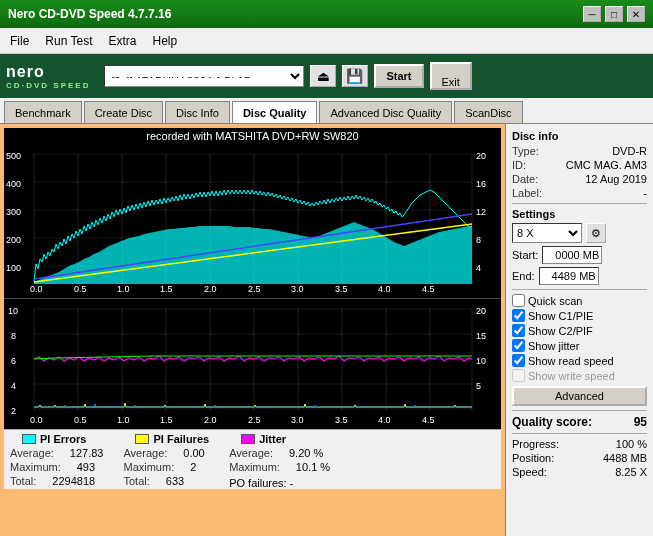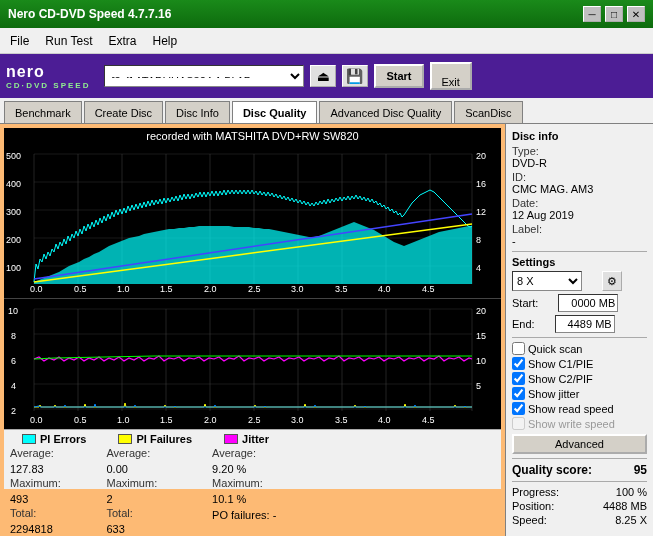--- a/index.html
+++ b/index.html
@@ -29,21 +29,21 @@
       display: flex;
       align-items: center;
       padding: 0 4px;
       border-bottom: 1px solid #ccc;
       gap: 4px;
     }
     .menubar-item { padding: 2px 6px; cursor: pointer; font-size: 12px; }
 
     
     .toolbar {
-      background: #4c1d95;
+      background: #14532d;
       height: 44px;
       display: flex;
       align-items: center;
       padding: 0 6px;
       gap: 6px;
     }
     .nero-logo {
       display: flex; flex-direction: column; align-items: flex-start; color: white; margin-right: 8px;
     }
     .nero-logo-top { font-size: 16px; font-weight: bold; letter-spacing: 1px; color: white; }
@@ -144,38 +144,37 @@
       font-size: 11px;
       margin-bottom: 3px;
       color: #000;
     }
 
     .side-row {
       display: flex;
       justify-content: space-between;
       font-size: 11px;
       margin-bottom: 2px;
-      flex-direction: column;
     }
     .side-label { color: #333; }
     .side-value { color: #000; font-weight: normal; }
 
     .side-divider {
       border-top: 1px solid #aaa;
       margin: 4px 0;
     }
 
     .settings-select {
       height: 20px; font-size: 11px; border: 1px inset #888; background: white; width: 70px;
     }
 
     .settings-row {
       display: flex;
       align-items: center;
-      gap: 20px;
+      gap: 4px;
       margin-bottom: 3px;
     }
 
     .input-field {
       height: 18px; font-size: 11px; border: 1px inset #888; background: white; width: 60px;
       text-align: right; padding-right: 2px;
     }
 
     .checkbox-row {
       display: flex;
@@ -240,23 +239,22 @@
       font-weight: bold;
       margin-left: 12px;
     }
     .legend-color-box {
       width: 14px;
       height: 10px;
       border: 1px solid #555;
     }
     .legend-stat-row {
       display: flex;
-      gap: 4px;
-      font-size: 11px;
-      flex-direction: column;
+      gap: 16px;
+      font-size: 11px;
     }
     .legend-stat-label { color: #333; }
     .legend-stat-value { color: #000; }
 
     
     .chart-svg {
       position: absolute;
       top: 0; left: 0;
     }
 

